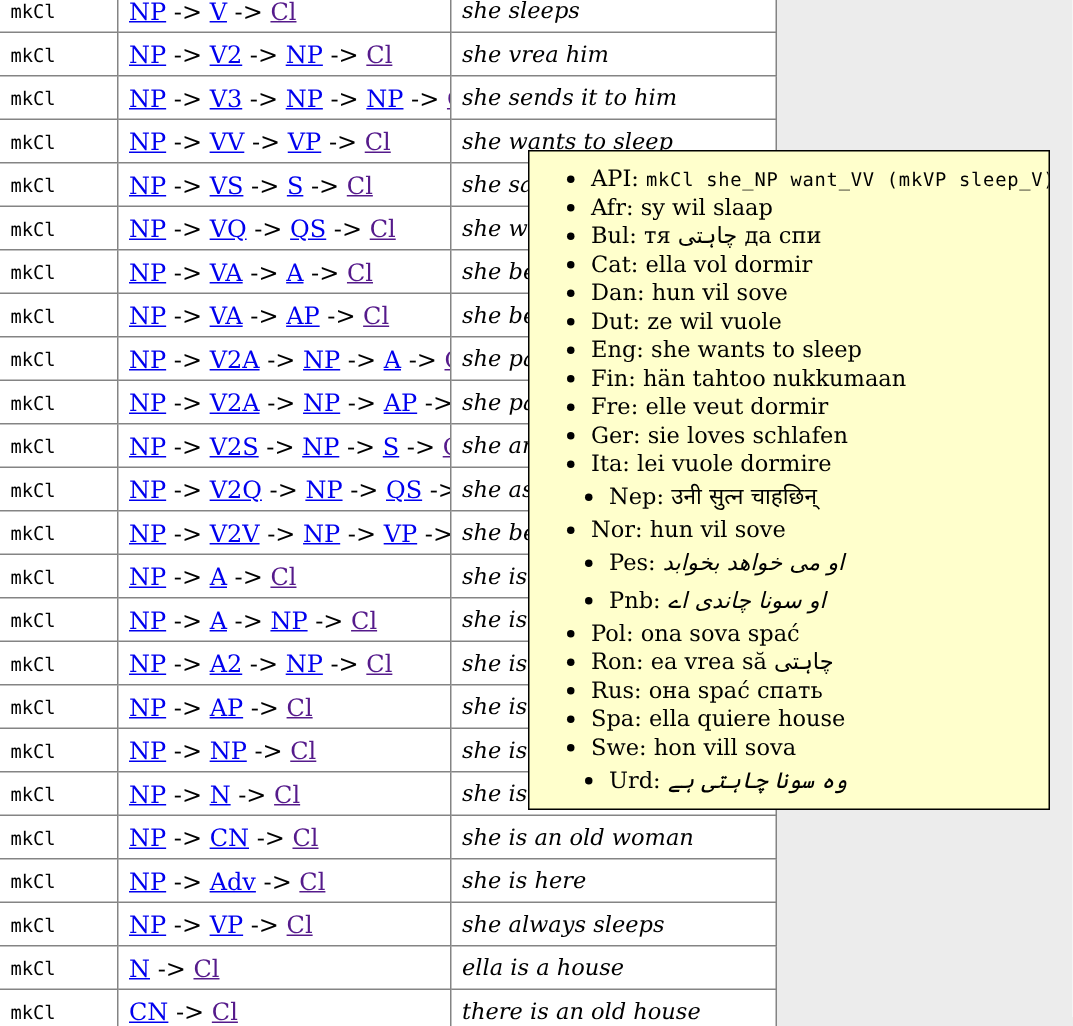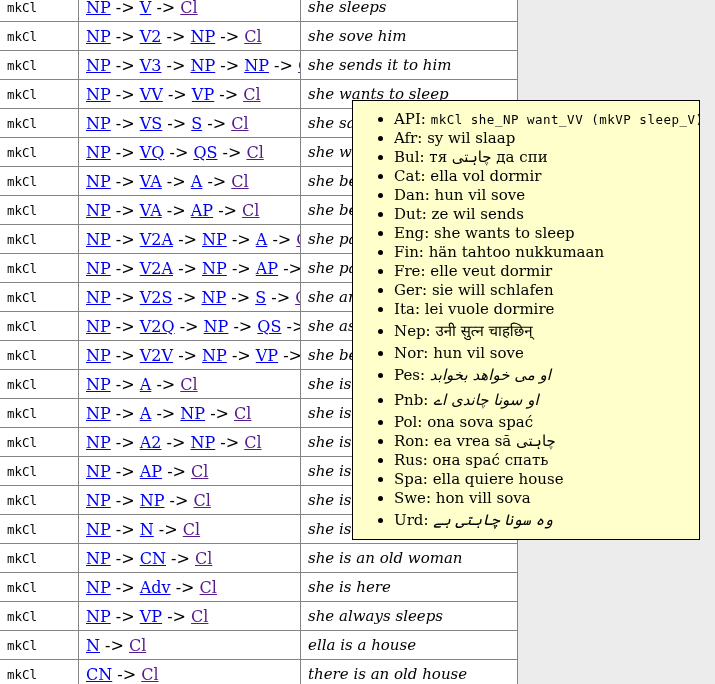--- a/index.html
+++ b/index.html
@@ -53,21 +53,21 @@
     margin: 9px 0 0 0;
     padding: 0 4px 0 41px;
     list-style-type: disc;
   }
   .tooltip li {
     font-size: 15px;
     line-height: 19px;
     color: #000000;
     white-space: nowrap;
   }
-  .tooltip li.tall { line-height: 25px; }
+  .tooltip li.tall { line-height: 25px; margin-left: 12px; }
   .lbl { font-style: normal; }
   .val-italic { }
   .val-plain { font-style: normal; }
   .val-code {
     font-family: "DejaVu Sans Mono", "Liberation Mono", monospace;
     font-size: 12.5px;
     letter-spacing: 0.5px;
   }
   .val-rtl { direction: rtl; unicode-bidi: isolate; font-style: italic; }
 </style>
@@ -80,21 +80,21 @@
     <tbody id="table-body">
   <tr>
     <td class="fn">mkCl</td>
     <td class="rule"><a class="cat unvisited">NP</a><span class="arrow"> -&gt; </span><a class="cat unvisited">V</a><span class="arrow"> -&gt; </span><a class="cat visited">Cl</a></td>
     <td class="example">she sleeps</td>
   </tr>
 
   <tr>
     <td class="fn">mkCl</td>
     <td class="rule"><a class="cat unvisited">NP</a><span class="arrow"> -&gt; </span><a class="cat unvisited">V2</a><span class="arrow"> -&gt; </span><a class="cat unvisited">NP</a><span class="arrow"> -&gt; </span><a class="cat visited">Cl</a></td>
-    <td class="example">she sove him</td>
+    <td class="example">she vrea him</td>
   </tr>
 
   <tr>
     <td class="fn">mkCl</td>
     <td class="rule"><a class="cat unvisited">NP</a><span class="arrow"> -&gt; </span><a class="cat unvisited">V3</a><span class="arrow"> -&gt; </span><a class="cat unvisited">NP</a><span class="arrow"> -&gt; </span><a class="cat unvisited">NP</a><span class="arrow"> -&gt; </span><a class="cat visited">Cl</a></td>
     <td class="example">she sends it to him</td>
   </tr>
 
   <tr>
     <td class="fn">mkCl</td>
@@ -229,29 +229,29 @@
   <li><span class="lbl">API:</span> <span class="val val-code">mkCl she_NP want_VV (mkVP sleep_V)</span></li>
 
   <li><span class="lbl">Afr:</span> <span class="val val-italic">sy wil slaap</span></li>
 
   <li><span class="lbl">Bul:</span> <span class="val val-italic">тя چاہتی да спи</span></li>
 
   <li><span class="lbl">Cat:</span> <span class="val val-italic">ella vol dormir</span></li>
 
   <li><span class="lbl">Dan:</span> <span class="val val-italic">hun vil sove</span></li>
 
-  <li><span class="lbl">Dut:</span> <span class="val val-italic">ze wil sends</span></li>
+  <li><span class="lbl">Dut:</span> <span class="val val-italic">ze wil vuole</span></li>
 
   <li><span class="lbl">Eng:</span> <span class="val val-italic">she wants to sleep</span></li>
 
   <li><span class="lbl">Fin:</span> <span class="val val-italic">hän tahtoo nukkumaan</span></li>
 
   <li><span class="lbl">Fre:</span> <span class="val val-italic">elle veut dormir</span></li>
 
-  <li><span class="lbl">Ger:</span> <span class="val val-italic">sie will schlafen</span></li>
+  <li><span class="lbl">Ger:</span> <span class="val val-italic">sie loves schlafen</span></li>
 
   <li><span class="lbl">Ita:</span> <span class="val val-italic">lei vuole dormire</span></li>
 
   <li class="tall"><span class="lbl">Nep:</span> <span class="val val-plain">उनी सुत्न चाहछिन्</span></li>
 
   <li><span class="lbl">Nor:</span> <span class="val val-italic">hun vil sove</span></li>
 
   <li class="tall"><span class="lbl">Pes:</span> <span class="val val-rtl" dir="rtl">او می خواهد بخوابد</span></li>
 
   <li class="tall"><span class="lbl">Pnb:</span> <span class="val val-rtl" dir="rtl">او سونا چاندی اے</span></li>

